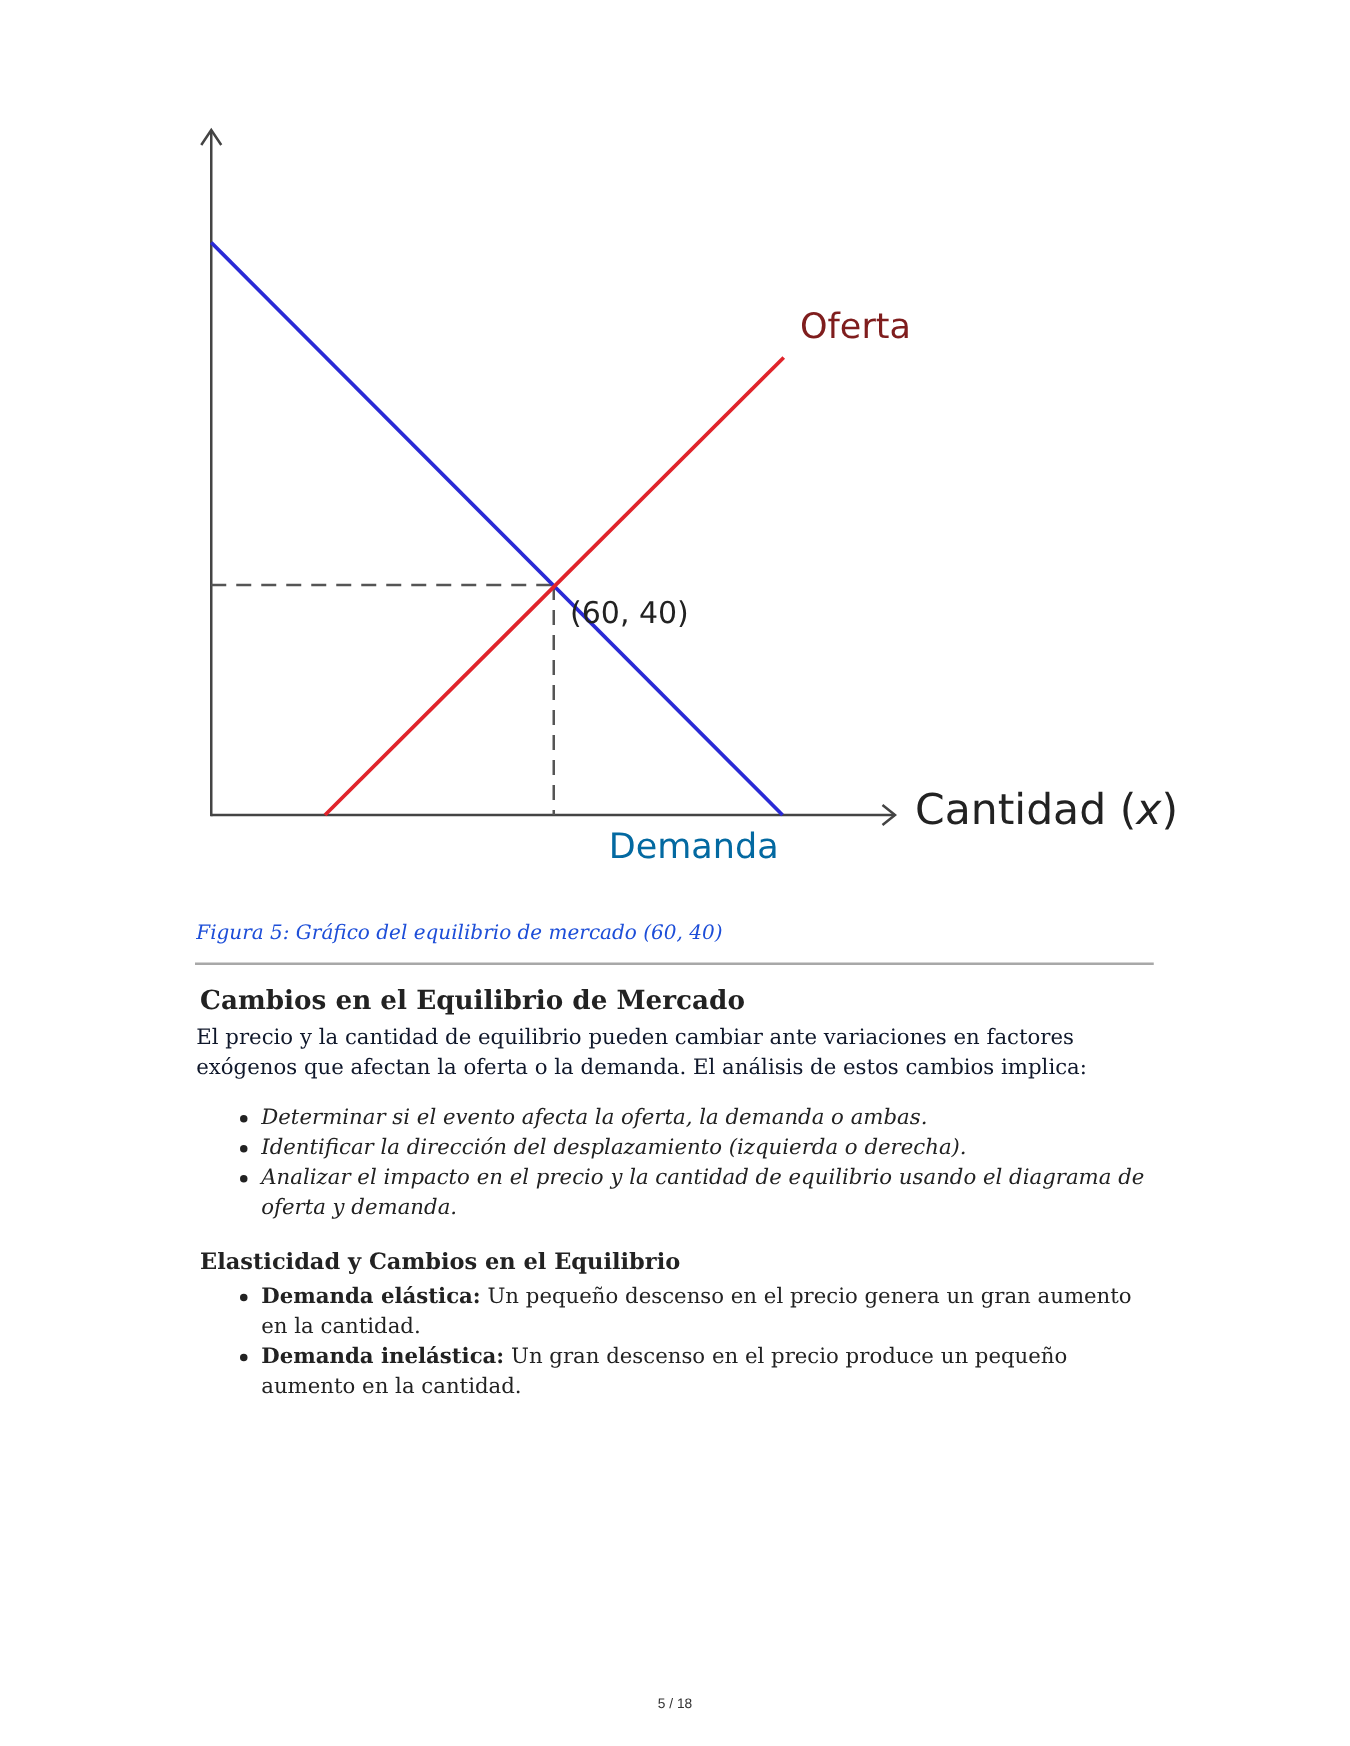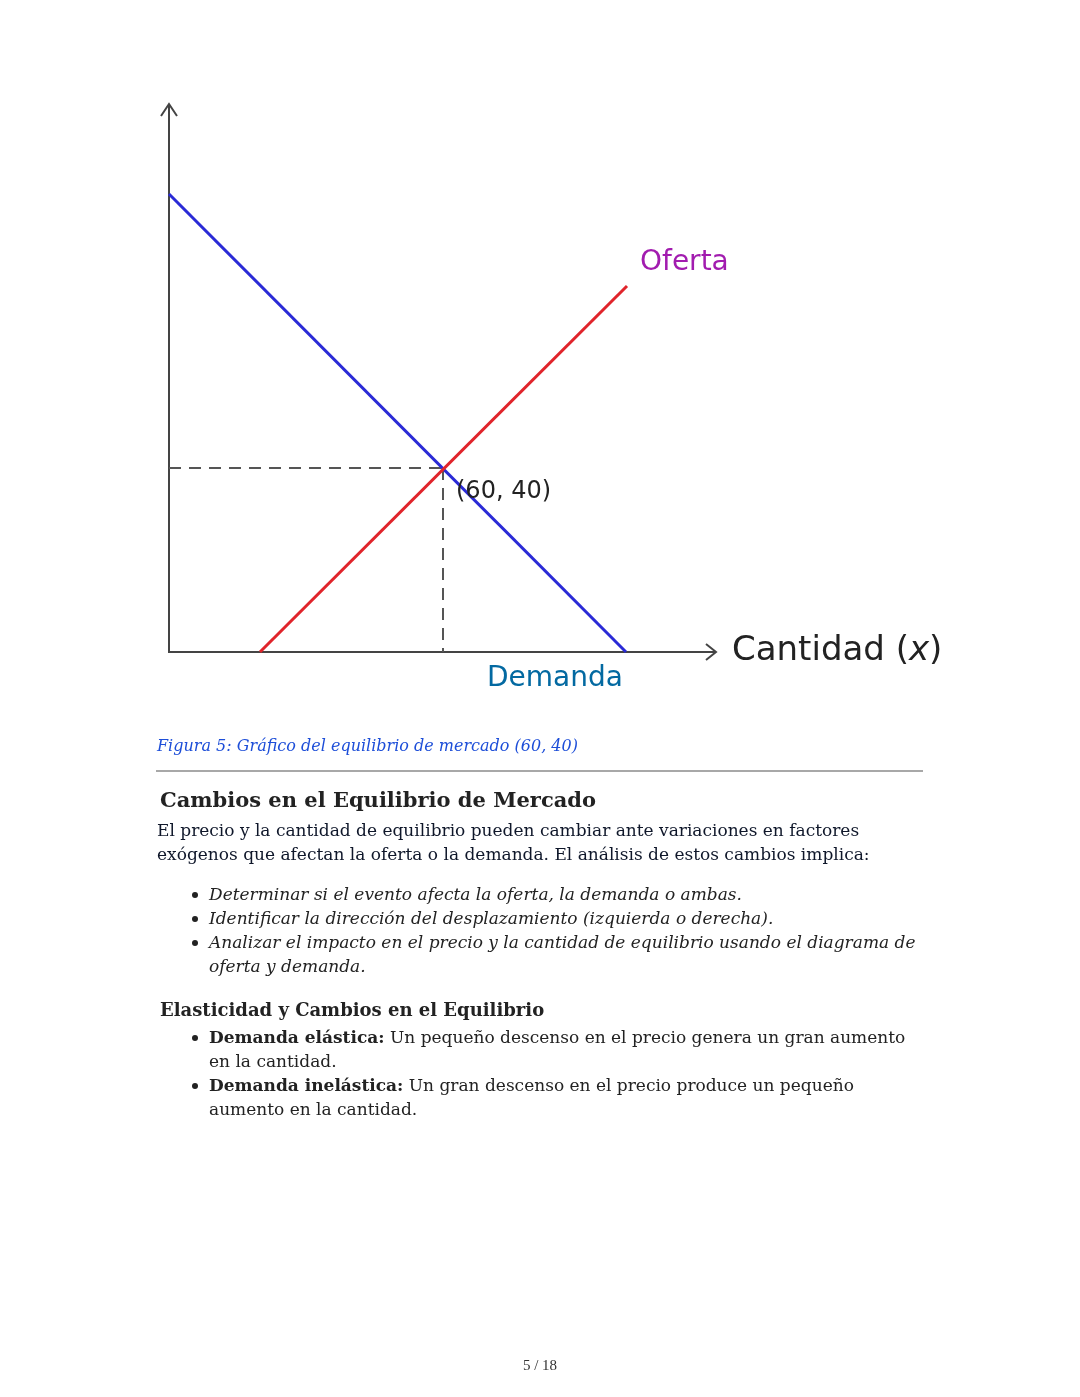--- a/index.html
+++ b/index.html
@@ -1,36 +1,36 @@
 <!DOCTYPE html>
 <html><head>
 <meta charset="utf-8">
 <style>
   html, body { margin:0; padding:0; background:#ffffff; }
   body { width:1080px; height:1397px; position:relative; overflow:hidden; font-family:"DejaVu Serif", serif; color:#222; }
   .chart { position:absolute; left:0; top:0; width:1080px; height:720px; }
   .chart svg { position:absolute; left:0; top:0; }
   .lbl { position:absolute; font-family:"DejaVu Sans", sans-serif; white-space:nowrap; }
-  .lbl-oferta { left:640px; top:244px; font-size:28px; color:#a21caf; }
+  .lbl-oferta { left:640px; top:244px; font-size:28px; color:#7f1d1d; }
   .lbl-demanda { left:487px; top:660px; font-size:28px; color:#0369a1; }
   .lbl-eq { left:456px; top:476px; font-size:24px; color:#222; }
   .lbl-x { left:732px; top:628px; font-size:34px; color:#222; }
   .lbl-x i { font-style:italic; }
   .caption { position:absolute; left:157px; top:736px; font-size:16px; font-style:italic; color:#1d4ed8; }
   .rule { position:absolute; left:156px; top:770px; width:767px; height:0; border-top:2px solid #a8a8a8; }
   .h2 { position:absolute; left:160px; top:787px; font-size:21px; font-weight:bold; color:#222; }
   .para { position:absolute; left:157px; top:818px; width:770px; font-size:17px; line-height:24px; color:#0f172a; }
   ul.blist { position:absolute; margin:0; padding:0; list-style:none; font-size:17px; line-height:24px; color:#222; }
   ul.blist li { position:relative; padding-left:52px; }
   ul.blist li::before { content:""; position:absolute; left:35px; top:10px; width:6px; height:6px; border-radius:50%; background:#222; }
   .list1 { left:157px; top:882px; width:770px;font-style:italic; }
   .h3 { position:absolute; left:160px; top:999px; font-size:18px; font-weight:bold; color:#222; }
   .list2 { left:157px; top:1025px; width:770px; }
   .term { font-weight:bold; }
-  .pagenum { position:absolute; left:0; width:1080px; top:1357px; text-align:center; font-family:Liberation Serif, serif; font-size:15px; color:#333; }
+  .pagenum { position:absolute; left:0; width:1080px; top:1357px; text-align:center; font-family:Liberation Sans, sans-serif; font-size:11px; color:#333; }
 </style>
 </head>
 <body>
 
 <div class="chart">
   <svg width="1080" height="720" viewBox="0 0 1080 720">
 
     <line x1="169" y1="653" x2="169" y2="104" stroke="#444" stroke-width="2"></line>
     <polyline points="161,116 169,104 177,116" fill="none" stroke="#444" stroke-width="2"></polyline>
 

